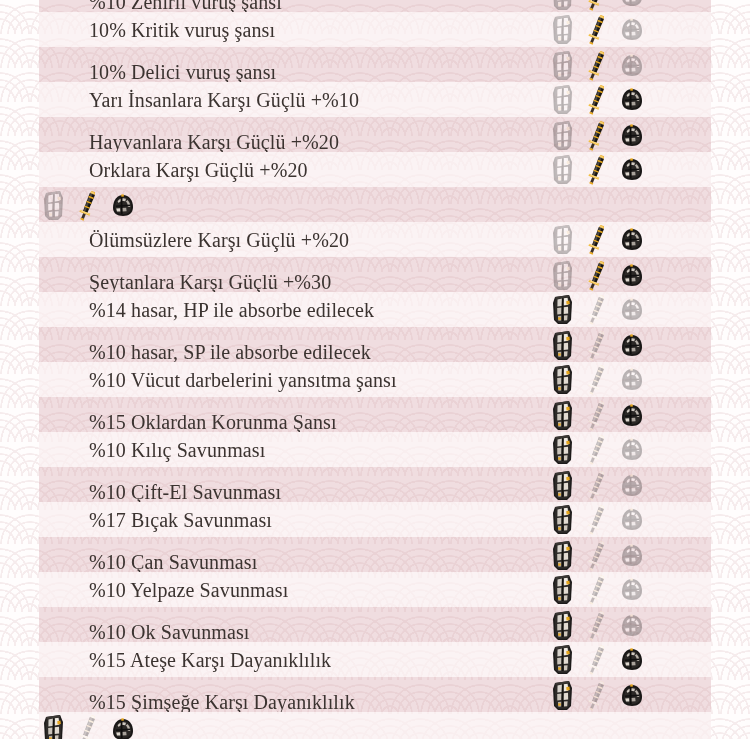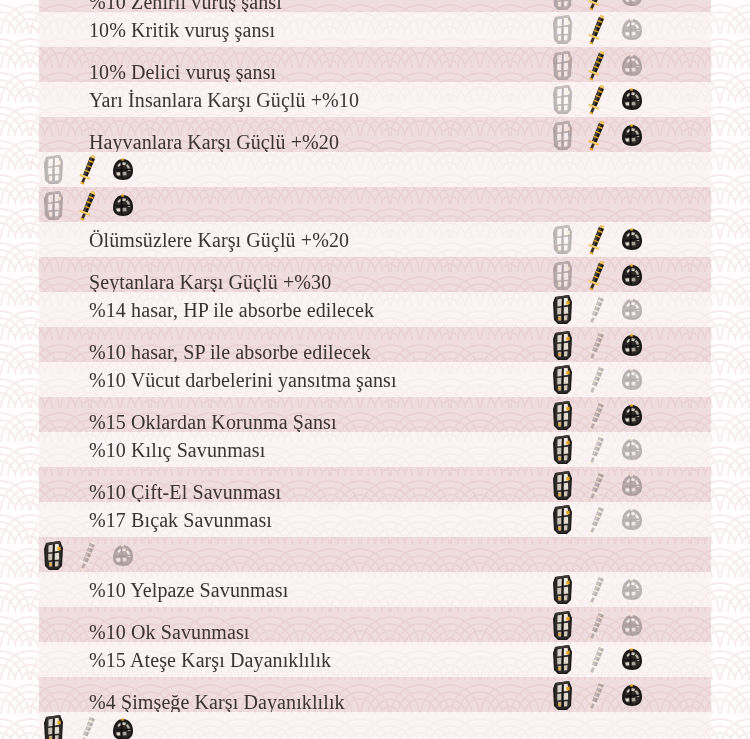--- a/index.html
+++ b/index.html
@@ -346,20 +346,21 @@
             <path d="M9.2 19.6 L13.2 19.2 L13.4 22.6 L10 22.6 Z" fill="#ded7ce"></path>
             <path d="M15 19 L19.2 18.8 L19.6 22.2 L15.2 22.6 Z" fill="#a8a19a"></path>
             <path d="M8.8 16.4 L23.4 15.6 L23.4 17.1 L8.8 17.9 Z" fill="#111010"></path>
             <path d="M13.6 8 L15.4 7.8 L15.6 25 L13.8 25 Z" fill="#0e0d0c"></path>
             <path d="M14.2 5.4 L16.6 5.2 L17 7.6 L14.4 7.8 Z" fill="#e8a81d"></path>
           </svg>
         </span>
       </div>
     </div>
     <div class="bonus-row shade-light">
+      <div class="row-label">Orklara Karşı Güçlü +%20</div>
       <div class="row-icons">
         <span class="icon-slot off">
           <svg viewBox="0 0 30 33" xmlns="http://www.w3.org/2000/svg">
             <path d="M7 4 L21 2 L24 9 L23 27 L19 31 L10 31 L6 27 L5 10 Z" fill="#1d1b1a"></path>
             <path d="M8 5 L20 3.5 L22.5 9.5 L21.8 26.5 L18.5 29.8 L10.6 29.8 L7.6 26.4 L6.6 10 Z" fill="#2d2a28"></path>
             <path d="M9.5 6.5 L14 5.6 L13.6 13 L9.4 13.6 Z" fill="#d8d3cc"></path>
             <path d="M15.6 5.3 L19.6 4.8 L20.4 11.8 L15.4 12.6 Z" fill="#efe9e0"></path>
             <path d="M9.2 15 L13.4 14.6 L13.2 21 L9.3 21.4 Z" fill="#c9c2b9"></path>
             <path d="M15.5 14.2 L20 13.8 L20.2 20.6 L15.4 21.1 Z" fill="#e2dbd1"></path>
             <path d="M10 23 L13.3 22.8 L13.2 27.6 L10.4 27.8 Z" fill="#b9b1a7"></path>
@@ -916,20 +917,21 @@
             <path d="M9.2 19.6 L13.2 19.2 L13.4 22.6 L10 22.6 Z" fill="#ded7ce"></path>
             <path d="M15 19 L19.2 18.8 L19.6 22.2 L15.2 22.6 Z" fill="#a8a19a"></path>
             <path d="M8.8 16.4 L23.4 15.6 L23.4 17.1 L8.8 17.9 Z" fill="#111010"></path>
             <path d="M13.6 8 L15.4 7.8 L15.6 25 L13.8 25 Z" fill="#0e0d0c"></path>
             <path d="M14.2 5.4 L16.6 5.2 L17 7.6 L14.4 7.8 Z" fill="#e8a81d"></path>
           </svg>
         </span>
       </div>
     </div>
     <div class="bonus-row shade-dark">
+      <div class="row-label">%10 Çan Savunması</div>
       <div class="row-icons">
         <span class="icon-slot">
           <svg viewBox="0 0 30 33" xmlns="http://www.w3.org/2000/svg">
             <path d="M7 4 L21 2 L24 9 L23 27 L19 31 L10 31 L6 27 L5 10 Z" fill="#1d1b1a"></path>
             <path d="M8 5 L20 3.5 L22.5 9.5 L21.8 26.5 L18.5 29.8 L10.6 29.8 L7.6 26.4 L6.6 10 Z" fill="#2d2a28"></path>
             <path d="M9.5 6.5 L14 5.6 L13.6 13 L9.4 13.6 Z" fill="#d8d3cc"></path>
             <path d="M15.6 5.3 L19.6 4.8 L20.4 11.8 L15.4 12.6 Z" fill="#efe9e0"></path>
             <path d="M9.2 15 L13.4 14.6 L13.2 21 L9.3 21.4 Z" fill="#c9c2b9"></path>
             <path d="M15.5 14.2 L20 13.8 L20.2 20.6 L15.4 21.1 Z" fill="#e2dbd1"></path>
             <path d="M10 23 L13.3 22.8 L13.2 27.6 L10.4 27.8 Z" fill="#b9b1a7"></path>
@@ -1123,21 +1125,21 @@
             <path d="M9.2 19.6 L13.2 19.2 L13.4 22.6 L10 22.6 Z" fill="#ded7ce"></path>
             <path d="M15 19 L19.2 18.8 L19.6 22.2 L15.2 22.6 Z" fill="#a8a19a"></path>
             <path d="M8.8 16.4 L23.4 15.6 L23.4 17.1 L8.8 17.9 Z" fill="#111010"></path>
             <path d="M13.6 8 L15.4 7.8 L15.6 25 L13.8 25 Z" fill="#0e0d0c"></path>
             <path d="M14.2 5.4 L16.6 5.2 L17 7.6 L14.4 7.8 Z" fill="#e8a81d"></path>
           </svg>
         </span>
       </div>
     </div>
     <div class="bonus-row shade-dark">
-      <div class="row-label">%4 Şimşeğe Karşı Dayanıklılık</div>
+      <div class="row-label">%15 Şimşeğe Karşı Dayanıklılık</div>
       <div class="row-icons">
         <span class="icon-slot">
           <svg viewBox="0 0 30 33" xmlns="http://www.w3.org/2000/svg">
             <path d="M7 4 L21 2 L24 9 L23 27 L19 31 L10 31 L6 27 L5 10 Z" fill="#1d1b1a"></path>
             <path d="M8 5 L20 3.5 L22.5 9.5 L21.8 26.5 L18.5 29.8 L10.6 29.8 L7.6 26.4 L6.6 10 Z" fill="#2d2a28"></path>
             <path d="M9.5 6.5 L14 5.6 L13.6 13 L9.4 13.6 Z" fill="#d8d3cc"></path>
             <path d="M15.6 5.3 L19.6 4.8 L20.4 11.8 L15.4 12.6 Z" fill="#efe9e0"></path>
             <path d="M9.2 15 L13.4 14.6 L13.2 21 L9.3 21.4 Z" fill="#c9c2b9"></path>
             <path d="M15.5 14.2 L20 13.8 L20.2 20.6 L15.4 21.1 Z" fill="#e2dbd1"></path>
             <path d="M10 23 L13.3 22.8 L13.2 27.6 L10.4 27.8 Z" fill="#b9b1a7"></path>

